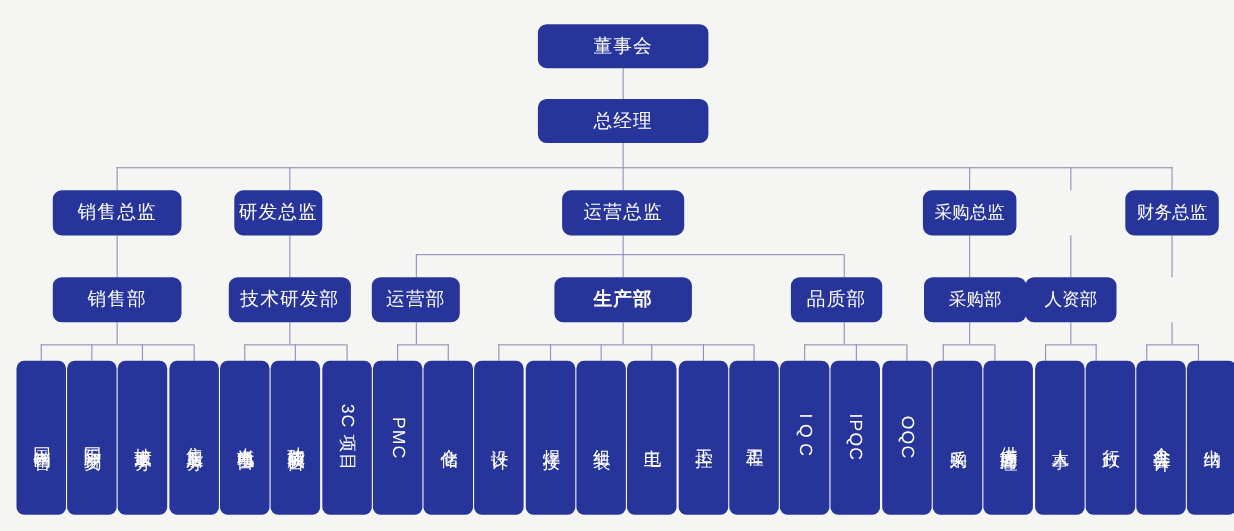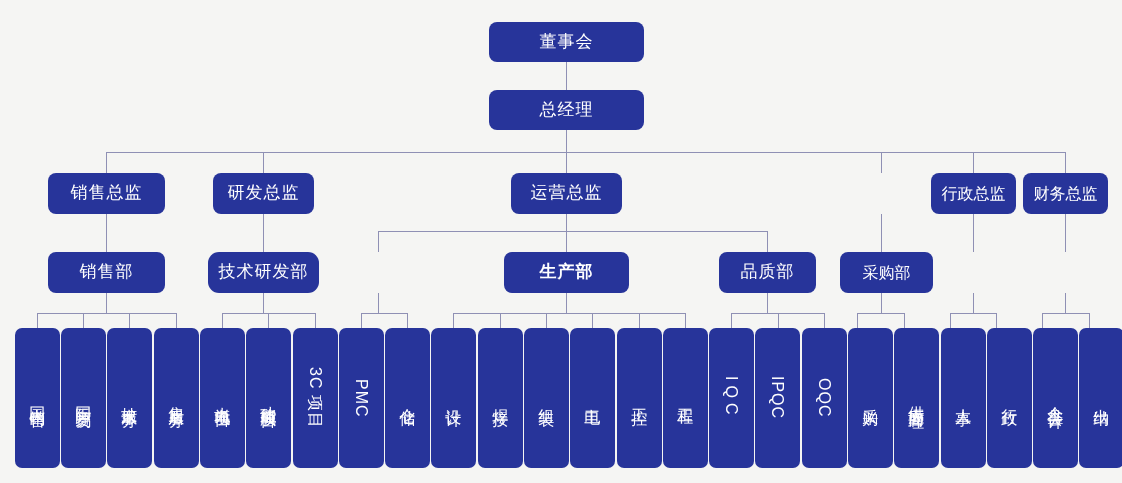--- a/index.html
+++ b/index.html
@@ -132,30 +132,32 @@
   <div class="line vline" style="left:1065px;top:293px;height:20px;"></div>
   <div class="line hline" style="left:1042px;top:313px;width:47px;"></div>
   <div class="line vline" style="left:1042px;top:313px;height:15px;"></div>
   <div class="line vline" style="left:1089px;top:313px;height:15px;"></div>
 
   <div class="node h" style="left:489px;top:22px;width:155px;height:40px;">董事会</div>
 
   <div class="node h" style="left:489px;top:90px;width:155px;height:40px;">总经理</div>
 
   <div class="node h" style="left:48px;top:173px;width:117px;height:41px;">销售总监</div>
-  <div class="node h" style="left:213px;top:173px;width:101px;height:41px;">研发总监</div>
+  <div class="node h" style="left:213px;top:173px;width:80px;height:41px;">研发总监</div>
   <div class="node h" style="left:511px;top:173px;width:111px;height:41px;">运营总监</div>
-  <div class="node h tight" style="left:931px;top:173px;width:85px;height:41px;">行政总监</div>
+  <div class="node h tight" style="left:839px;top:173px;width:85px;height:41px;">采购总监</div>
   <div class="node h tight" style="left:1023px;top:173px;width:85px;height:41px;">财务总监</div>
 
   <div class="node h" style="left:48px;top:252px;width:117px;height:41px;">销售部</div>
-  <div class="node h" style="left:208px;top:252px;width:111px;height:41px;border-radius:11px;">技术研发部</div>
+  <div class="node h" style="left:208px;top:252px;width:111px;height:41px;">技术研发部</div>
+  <div class="node h" style="left:338px;top:252px;width:80px;height:41px;">运营部</div>
   <div class="node h" style="left:504px;top:252px;width:125px;height:41px;font-weight:bold;">生产部</div>
-  <div class="node h" style="left:719px;top:252px;width:97px;height:41px;">品质部</div>
+  <div class="node h" style="left:719px;top:252px;width:83px;height:41px;">品质部</div>
   <div class="node h tight" style="left:840px;top:252px;width:93px;height:41px;">采购部</div>
+  <div class="node h tight" style="left:932px;top:252px;width:83px;height:41px;">人资部</div>
 
   <div class="node v" style="left:15px;top:328px;width:45px;height:140px;">
       <span class="vtxt">国内销售</span>
     </div>
   <div class="node v" style="left:61px;top:328px;width:45px;height:140px;">
       <span class="vtxt">国际贸易</span>
     </div>
   <div class="node v" style="left:107px;top:328px;width:45px;height:140px;">
       <span class="vtxt">技术服务</span>
     </div>

